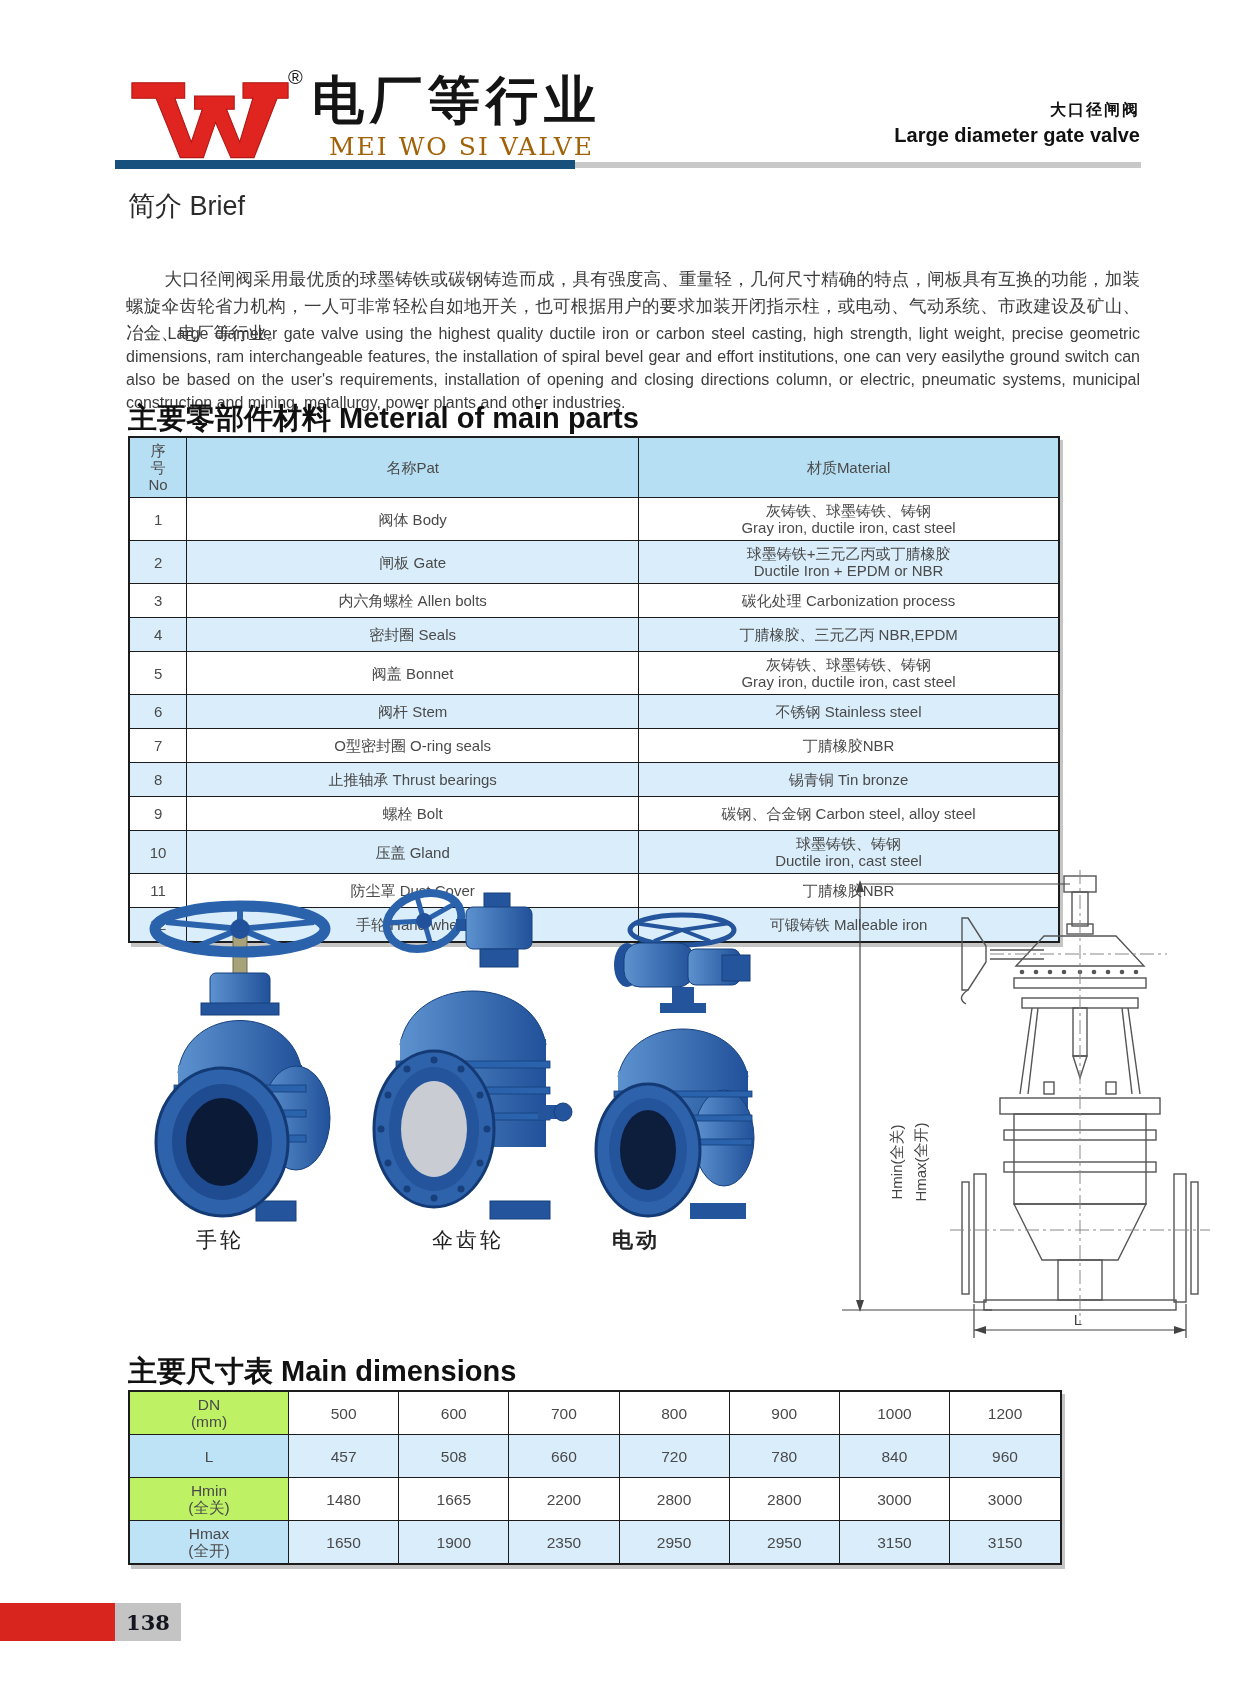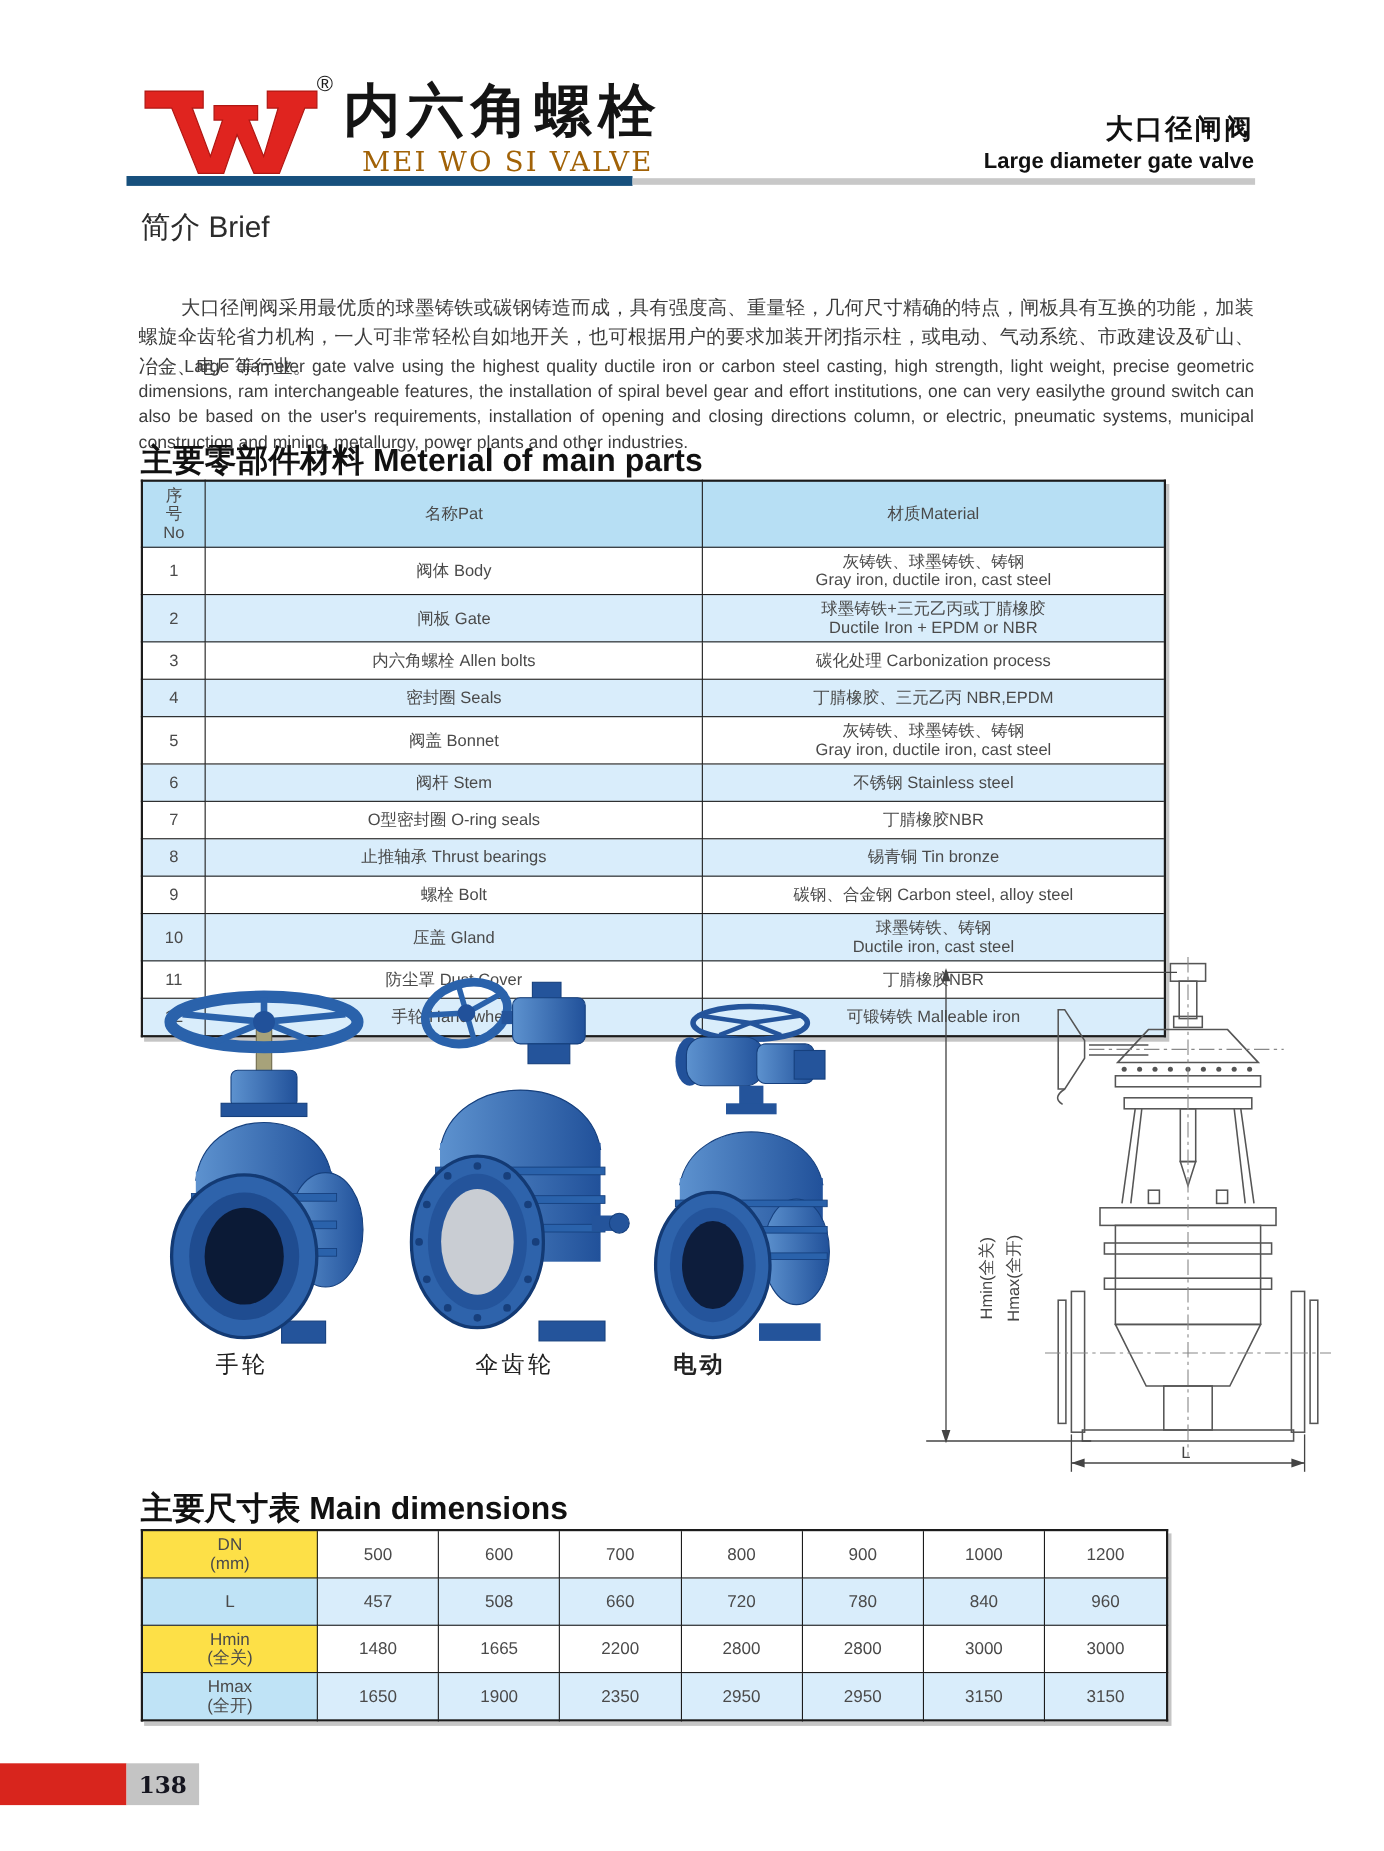--- a/index.html
+++ b/index.html
@@ -9,21 +9,21 @@
     margin:0 auto;
   }
   
   .logo-svg { position:absolute; left:126px; top:74px; width:168px; height:88px; }
   .reg-mark { position:absolute; left:288px; top:66px; font-size:20px; color:#1a1a1a; }
   .brand-cn { position:absolute; left:312px; top:66px; font-size:52px; font-weight:bold;
               color:#141414; letter-spacing:6px; font-family:"DejaVu Serif","Liberation Serif",serif; }
   .brand-en { position:absolute; left:329px; top:132px; font-size:25px; color:#a16207;
               font-family:"DejaVu Serif","Liberation Serif",serif; letter-spacing:2px; }
   .title-block { position:absolute; right:118px; top:100px; text-align:right; }
-  .title-cn { font-size:25px; font-weight:bold; color:#111; letter-spacing:2px; }
+  .title-cn { font-size:16px; font-weight:bold; color:#111; letter-spacing:2px; }
   .title-en { font-size:20px; font-weight:bold; color:#111; margin-top:3px;text-align:center; }
   .rule-navy { position:absolute; left:115px; top:160px; width:460px; height:9px; background:#17507d; }
   .rule-gray { position:absolute; left:575px; top:162px; width:566px; height:6px; background:#c8c8c8; }
   
   .brief-heading { position:absolute; left:128px; top:188px; font-size:27px; font-weight:500; color:#2b2b2b; }
   .para-cn { position:absolute; left:126px; top:230px; width:1014px; font-size:17.5px; line-height:27px;
              color:#3d3d3d; text-align:justify; text-indent:2.2em;margin-top:36px; }
   .para-en { position:absolute; left:126px; top:306px; width:1014px; font-size:16px; line-height:23px;
              color:#3d3d3d; text-align:justify; text-indent:2.6em; }
   
@@ -42,39 +42,39 @@
   .col-no { width:6.2%; } .col-part { width:48.6%; } .col-mat { width:45.2%; }
   
   .valve-photo { position:absolute; }
   .valve-label { position:absolute; top:1226px; font-size:21px; color:#222; letter-spacing:3px; }
   .drawing-svg { position:absolute; left:822px; top:862px; width:418px; height:488px; }
   
   .dim-table-wrap { position:absolute; left:128px; top:1390px; width:934px; }
   .dim-table { border:2px solid #1c1c1c; }
   .dim-table td { border:1px solid #1c1c1c; text-align:center; vertical-align:middle;
       color:#4a4a4a; font-size:15.5px; padding:3px 4px; height:36px; line-height:17px; }
-  .dim-table td.rowhead { background:#fde047; width:150px; }
+  .dim-table td.rowhead { background:#bef264; width:150px; }
   .dim-table tr:nth-child(even) td { background:#d9edfb; }
   .dim-table tr:nth-child(even) td.rowhead { background:#bfe3f6; }
   
   .footer-red { position:absolute; left:0; top:1603px; width:115px; height:38px; background:#d8251d; }
   .footer-page { position:absolute; left:115px; top:1603px; width:66px; height:38px; background:#c4c4c4;
       display:flex; align-items:center; justify-content:center;
       font-family:"DejaVu Serif","Liberation Serif",serif; font-weight:bold; font-size:21px; color:#15151f; }
 </style>
 </head>
 <body>
 
 <div class="page">
 
   <svg class="logo-svg" viewBox="0 0 150 80">
     <path fill="#e0241f" stroke="#b01713" stroke-width="1" d="M4,8 L52,8 L52,22 L43,22 L58,62 L68,32 L61,32 L61,20 L97,20 L97,32 L90,32 L102,62 L114,22 L105,22 L105,8 L146,8 L146,22 L136,22 L115,76 L94,76 L80,44 L69,76 L48,76 L26,22 L4,22 Z"></path>
   </svg>
   <span class="reg-mark">®</span>
-  <div class="brand-cn">内六角螺栓</div>
+  <div class="brand-cn">电厂等行业</div>
   <div class="brand-en">MEI WO SI VALVE</div>
   <div class="title-block">
     <div class="title-cn">大口径闸阀</div>
     <div class="title-en">Large diameter gate valve</div>
   </div>
   <div class="rule-navy"></div>
   <div class="rule-gray"></div>
 
   <div class="brief-heading">简介 Brief</div>
   <p class="para-cn">大口径闸阀采用最优质的球墨铸铁或碳钢铸造而成，具有强度高、重量轻，几何尺寸精确的特点，闸板具有互换的功能，加装螺旋伞齿轮省力机构，一人可非常轻松自如地开关，也可根据用户的要求加装开闭指示柱，或电动、气动系统、市政建设及矿山、冶金、电厂等行业。</p>

